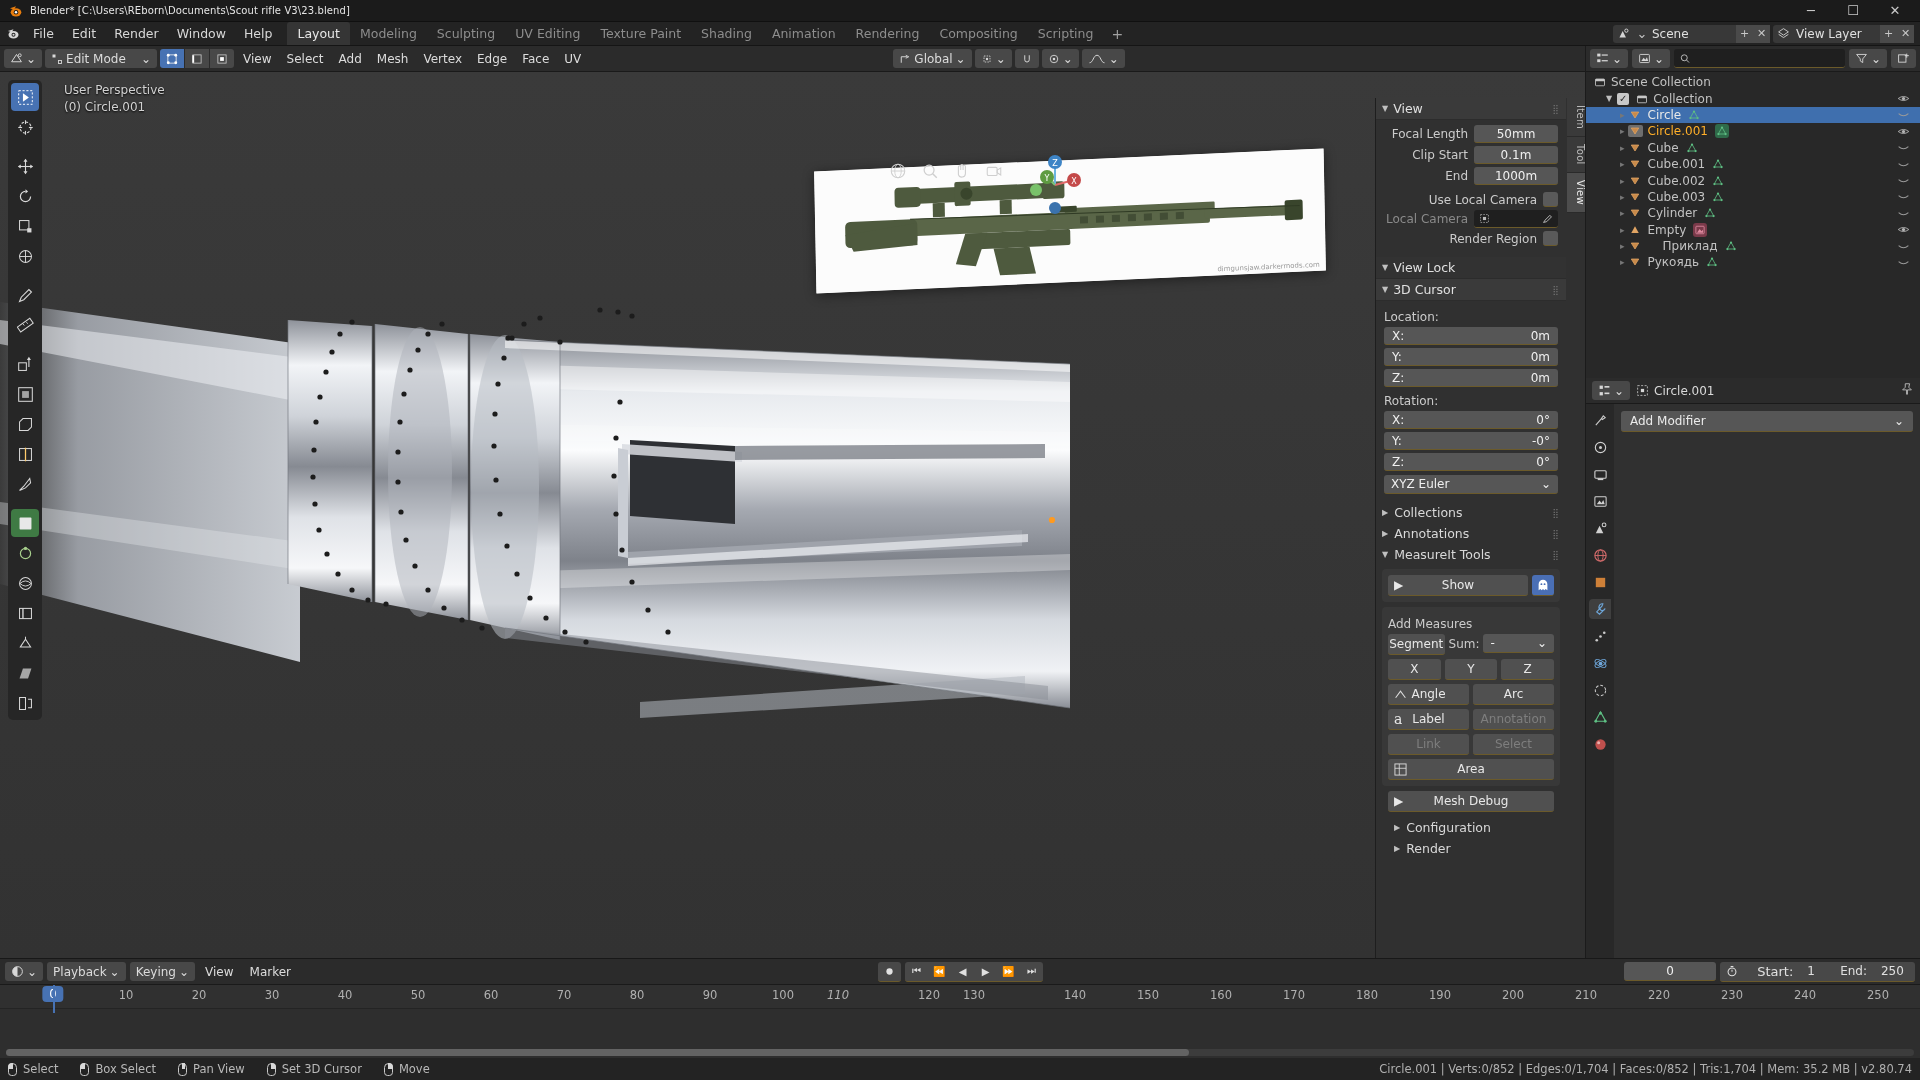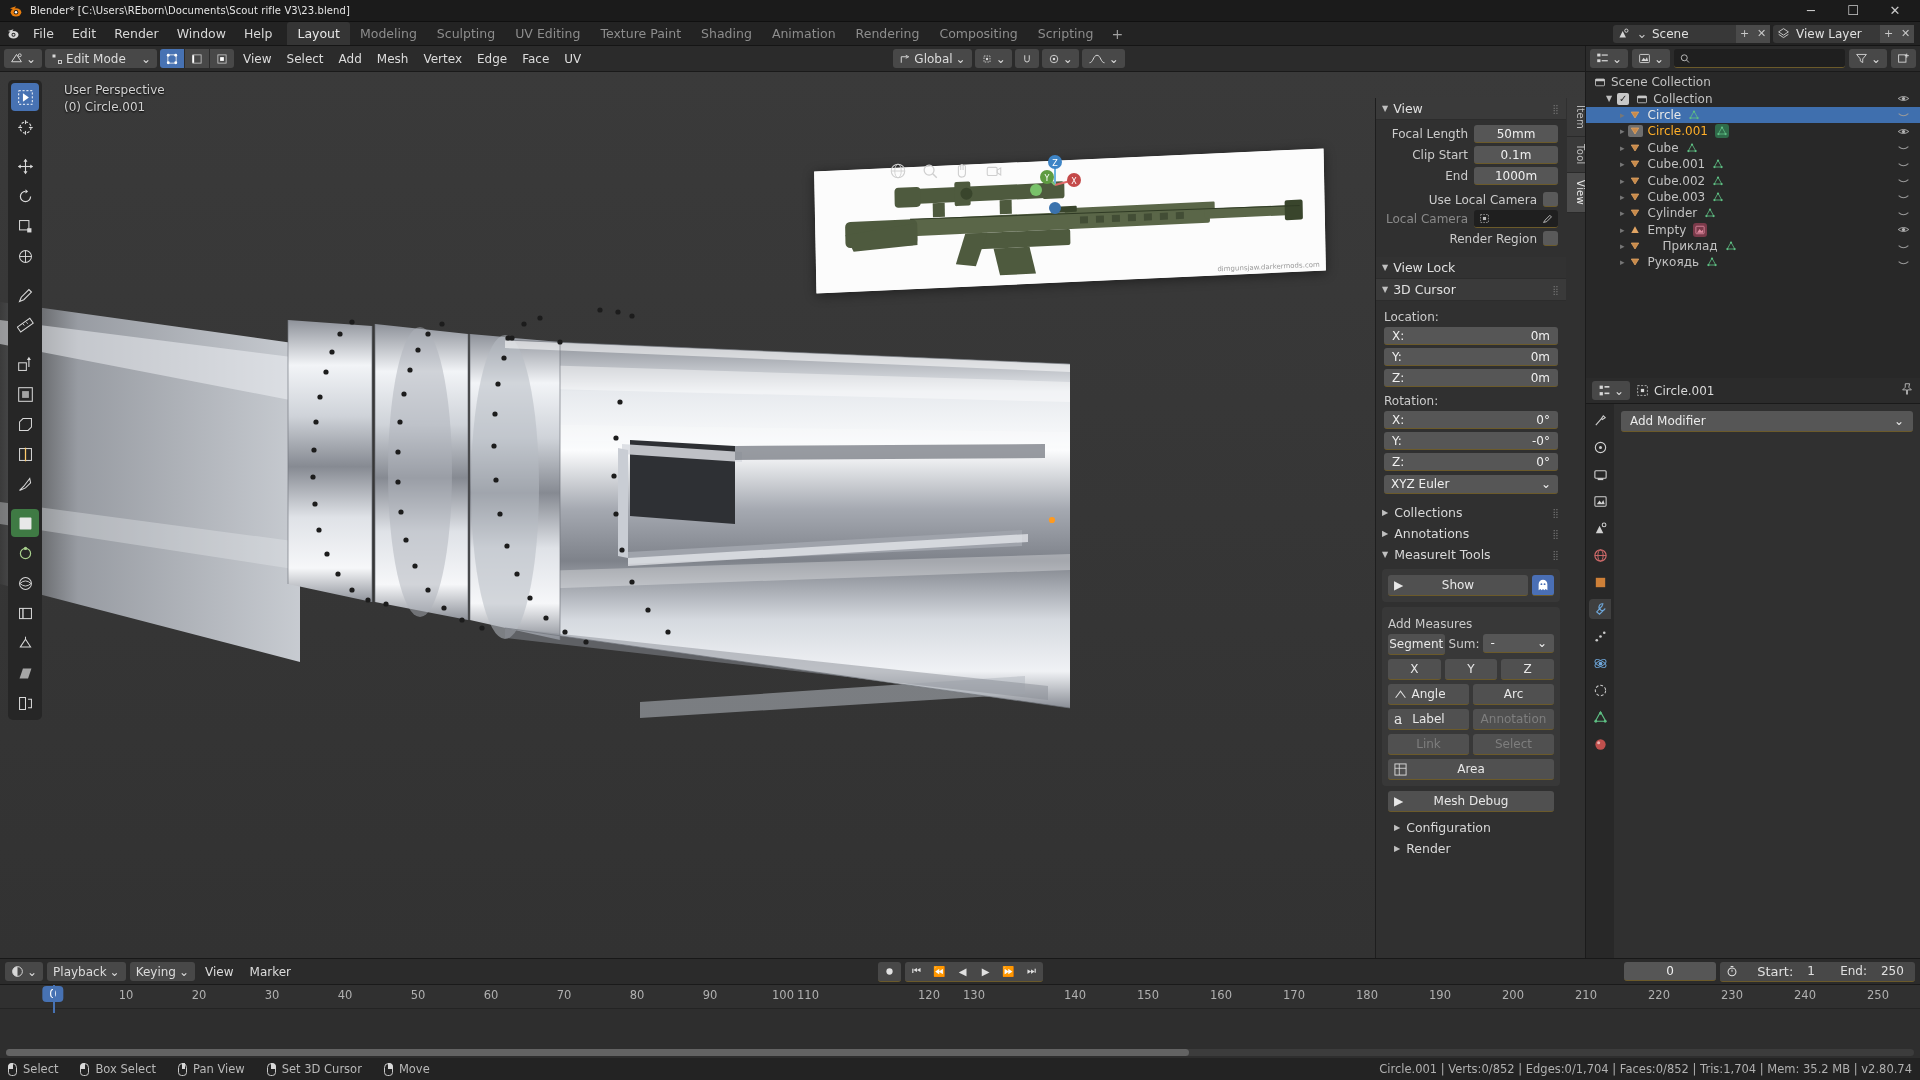--- a/index.html
+++ b/index.html
@@ -1472,21 +1472,21 @@
         <div class="tick" style="left: 126px;">10</div>
         <div class="tick" style="left: 199px;">20</div>
         <div class="tick" style="left: 272px;">30</div>
         <div class="tick" style="left: 345px;">40</div>
         <div class="tick" style="left: 418px;">50</div>
         <div class="tick" style="left: 491px;">60</div>
         <div class="tick" style="left: 564px;">70</div>
         <div class="tick" style="left: 637px;">80</div>
         <div class="tick" style="left: 710px;">90</div>
         <div class="tick" style="left: 783px;">100</div>
-        <div class="tick" style="left: 808px;">110</div>
+        <div class="tick" style="left: 838px; font-style: italic;">110</div>
         <div class="tick" style="left: 929px;">120</div>
         <div class="tick" style="left: 974px;">130</div>
         <div class="tick" style="left: 1075px;">140</div>
         <div class="tick" style="left: 1148px;">150</div>
         <div class="tick" style="left: 1221px;">160</div>
         <div class="tick" style="left: 1294px;">170</div>
         <div class="tick" style="left: 1367px;">180</div>
         <div class="tick" style="left: 1440px;">190</div>
         <div class="tick" style="left: 1513px;">200</div>
         <div class="tick" style="left: 1586px;">210</div>

